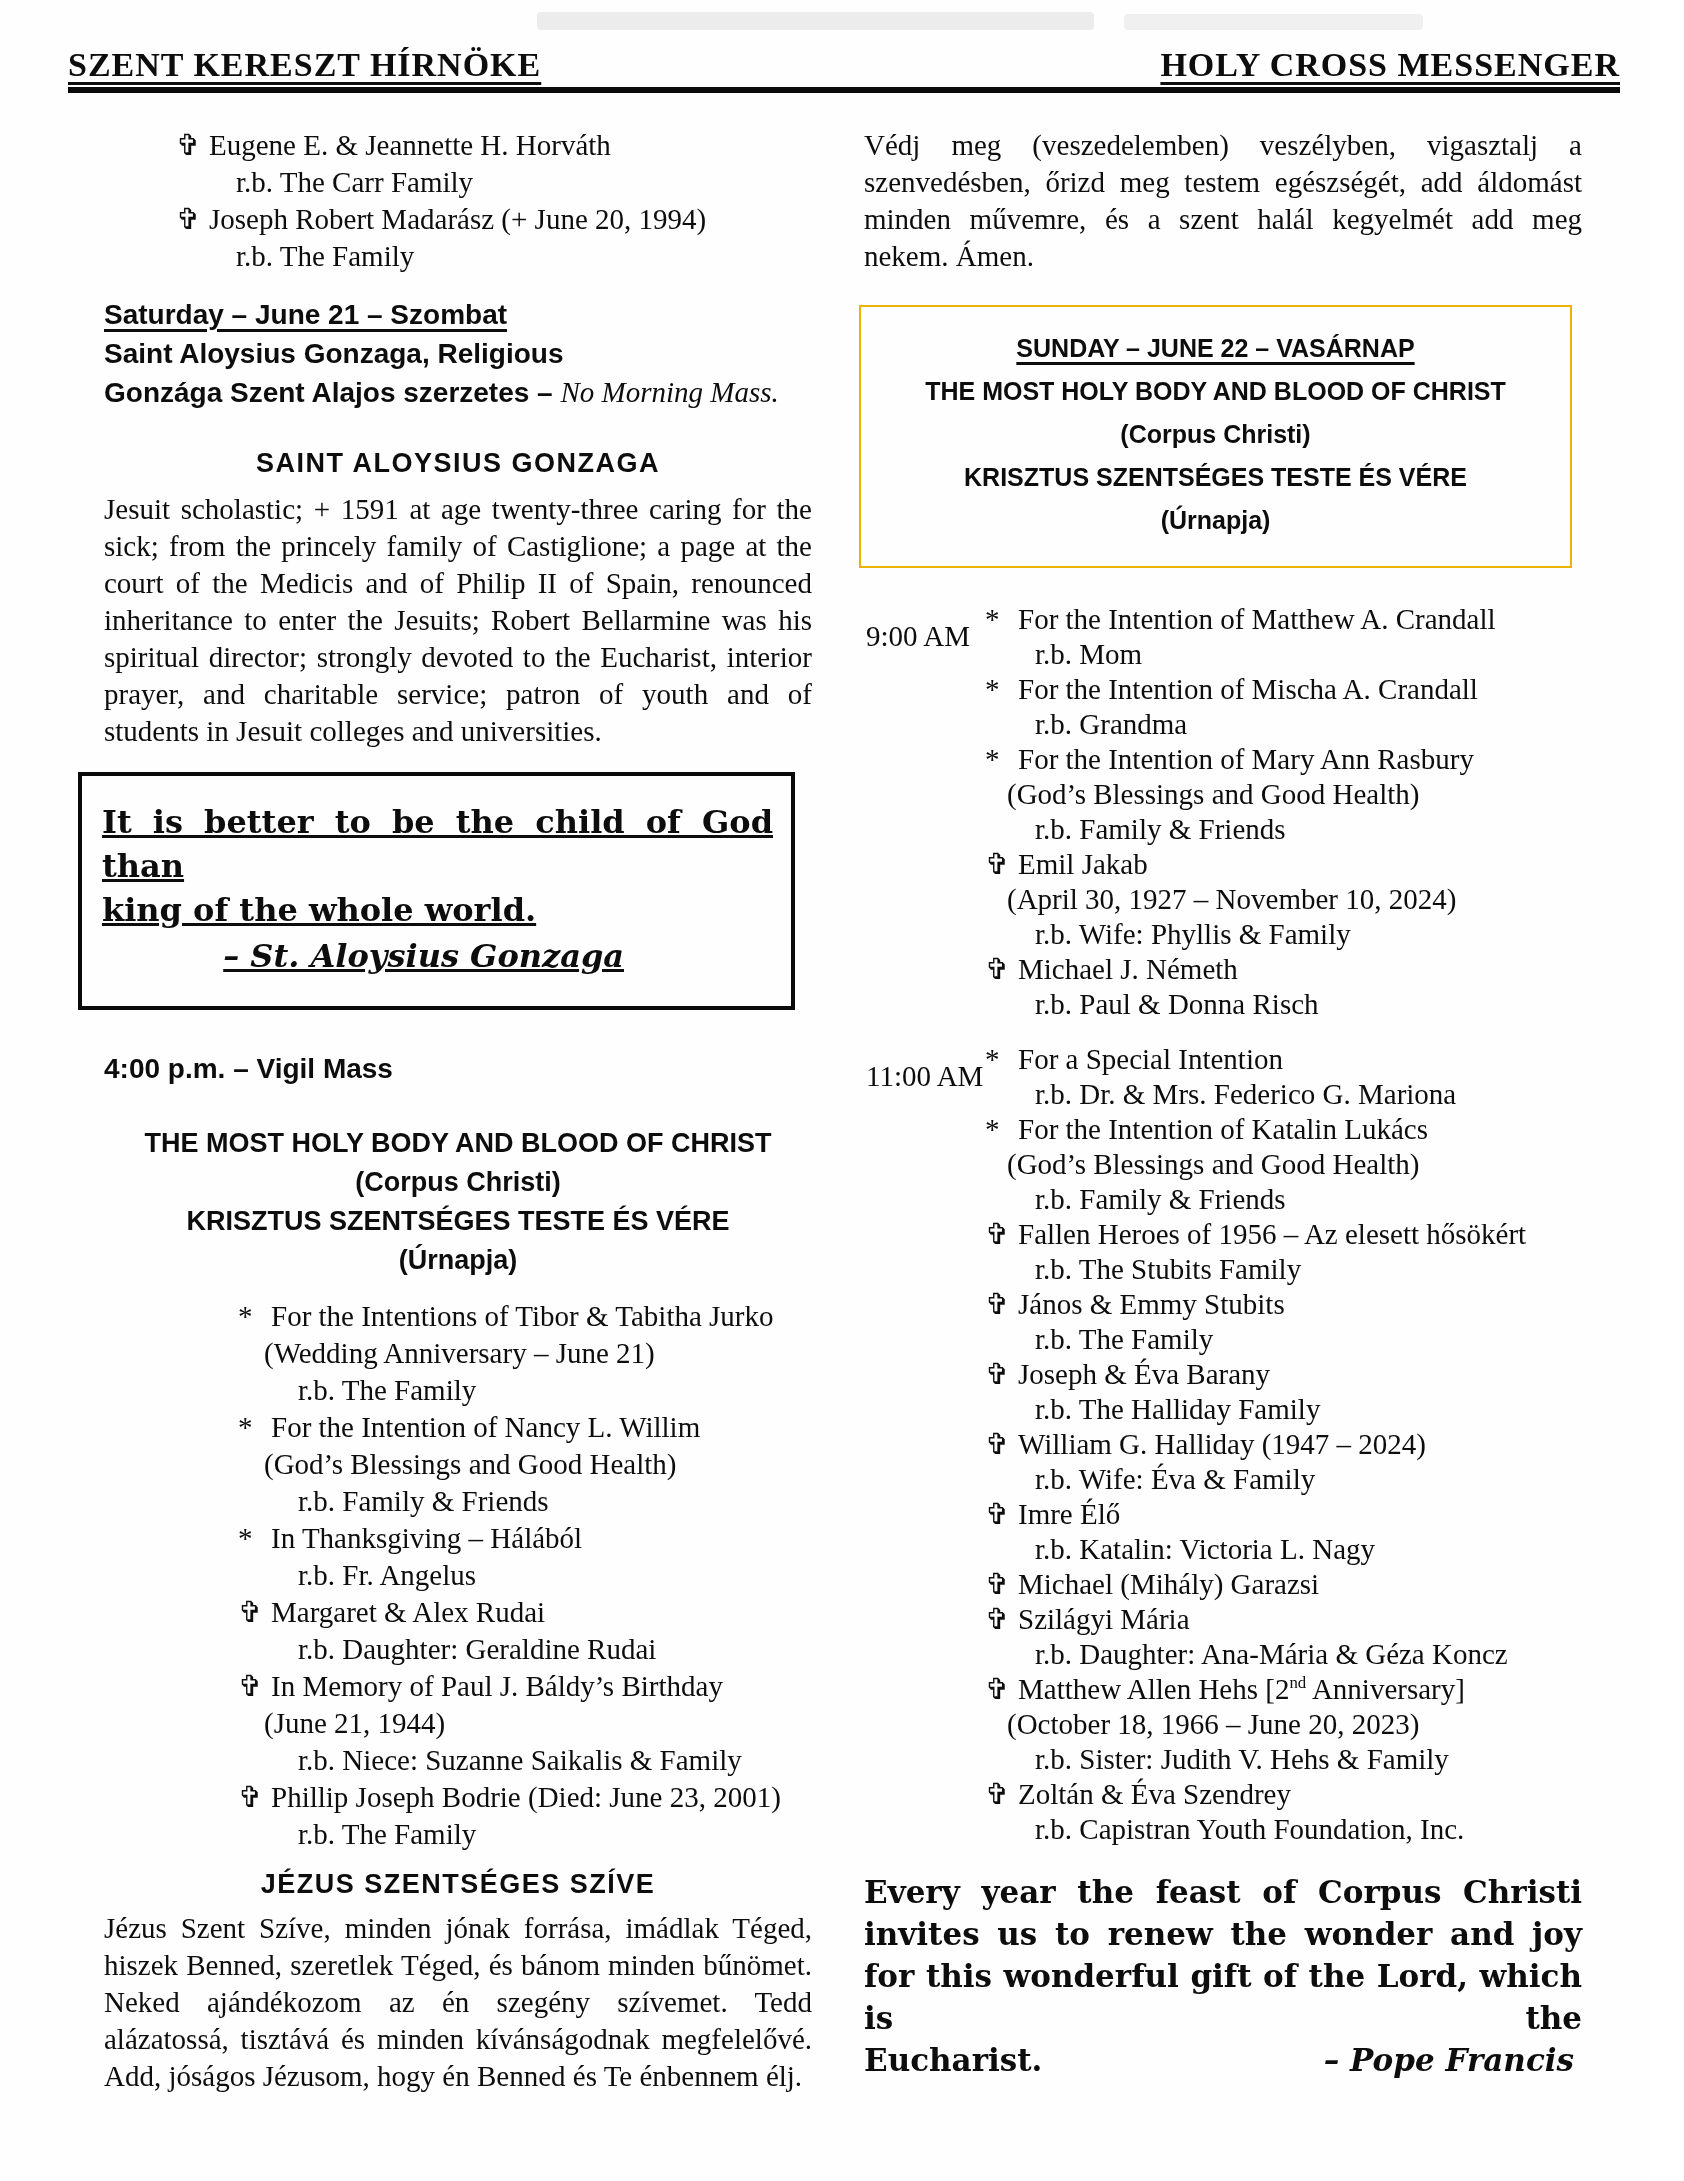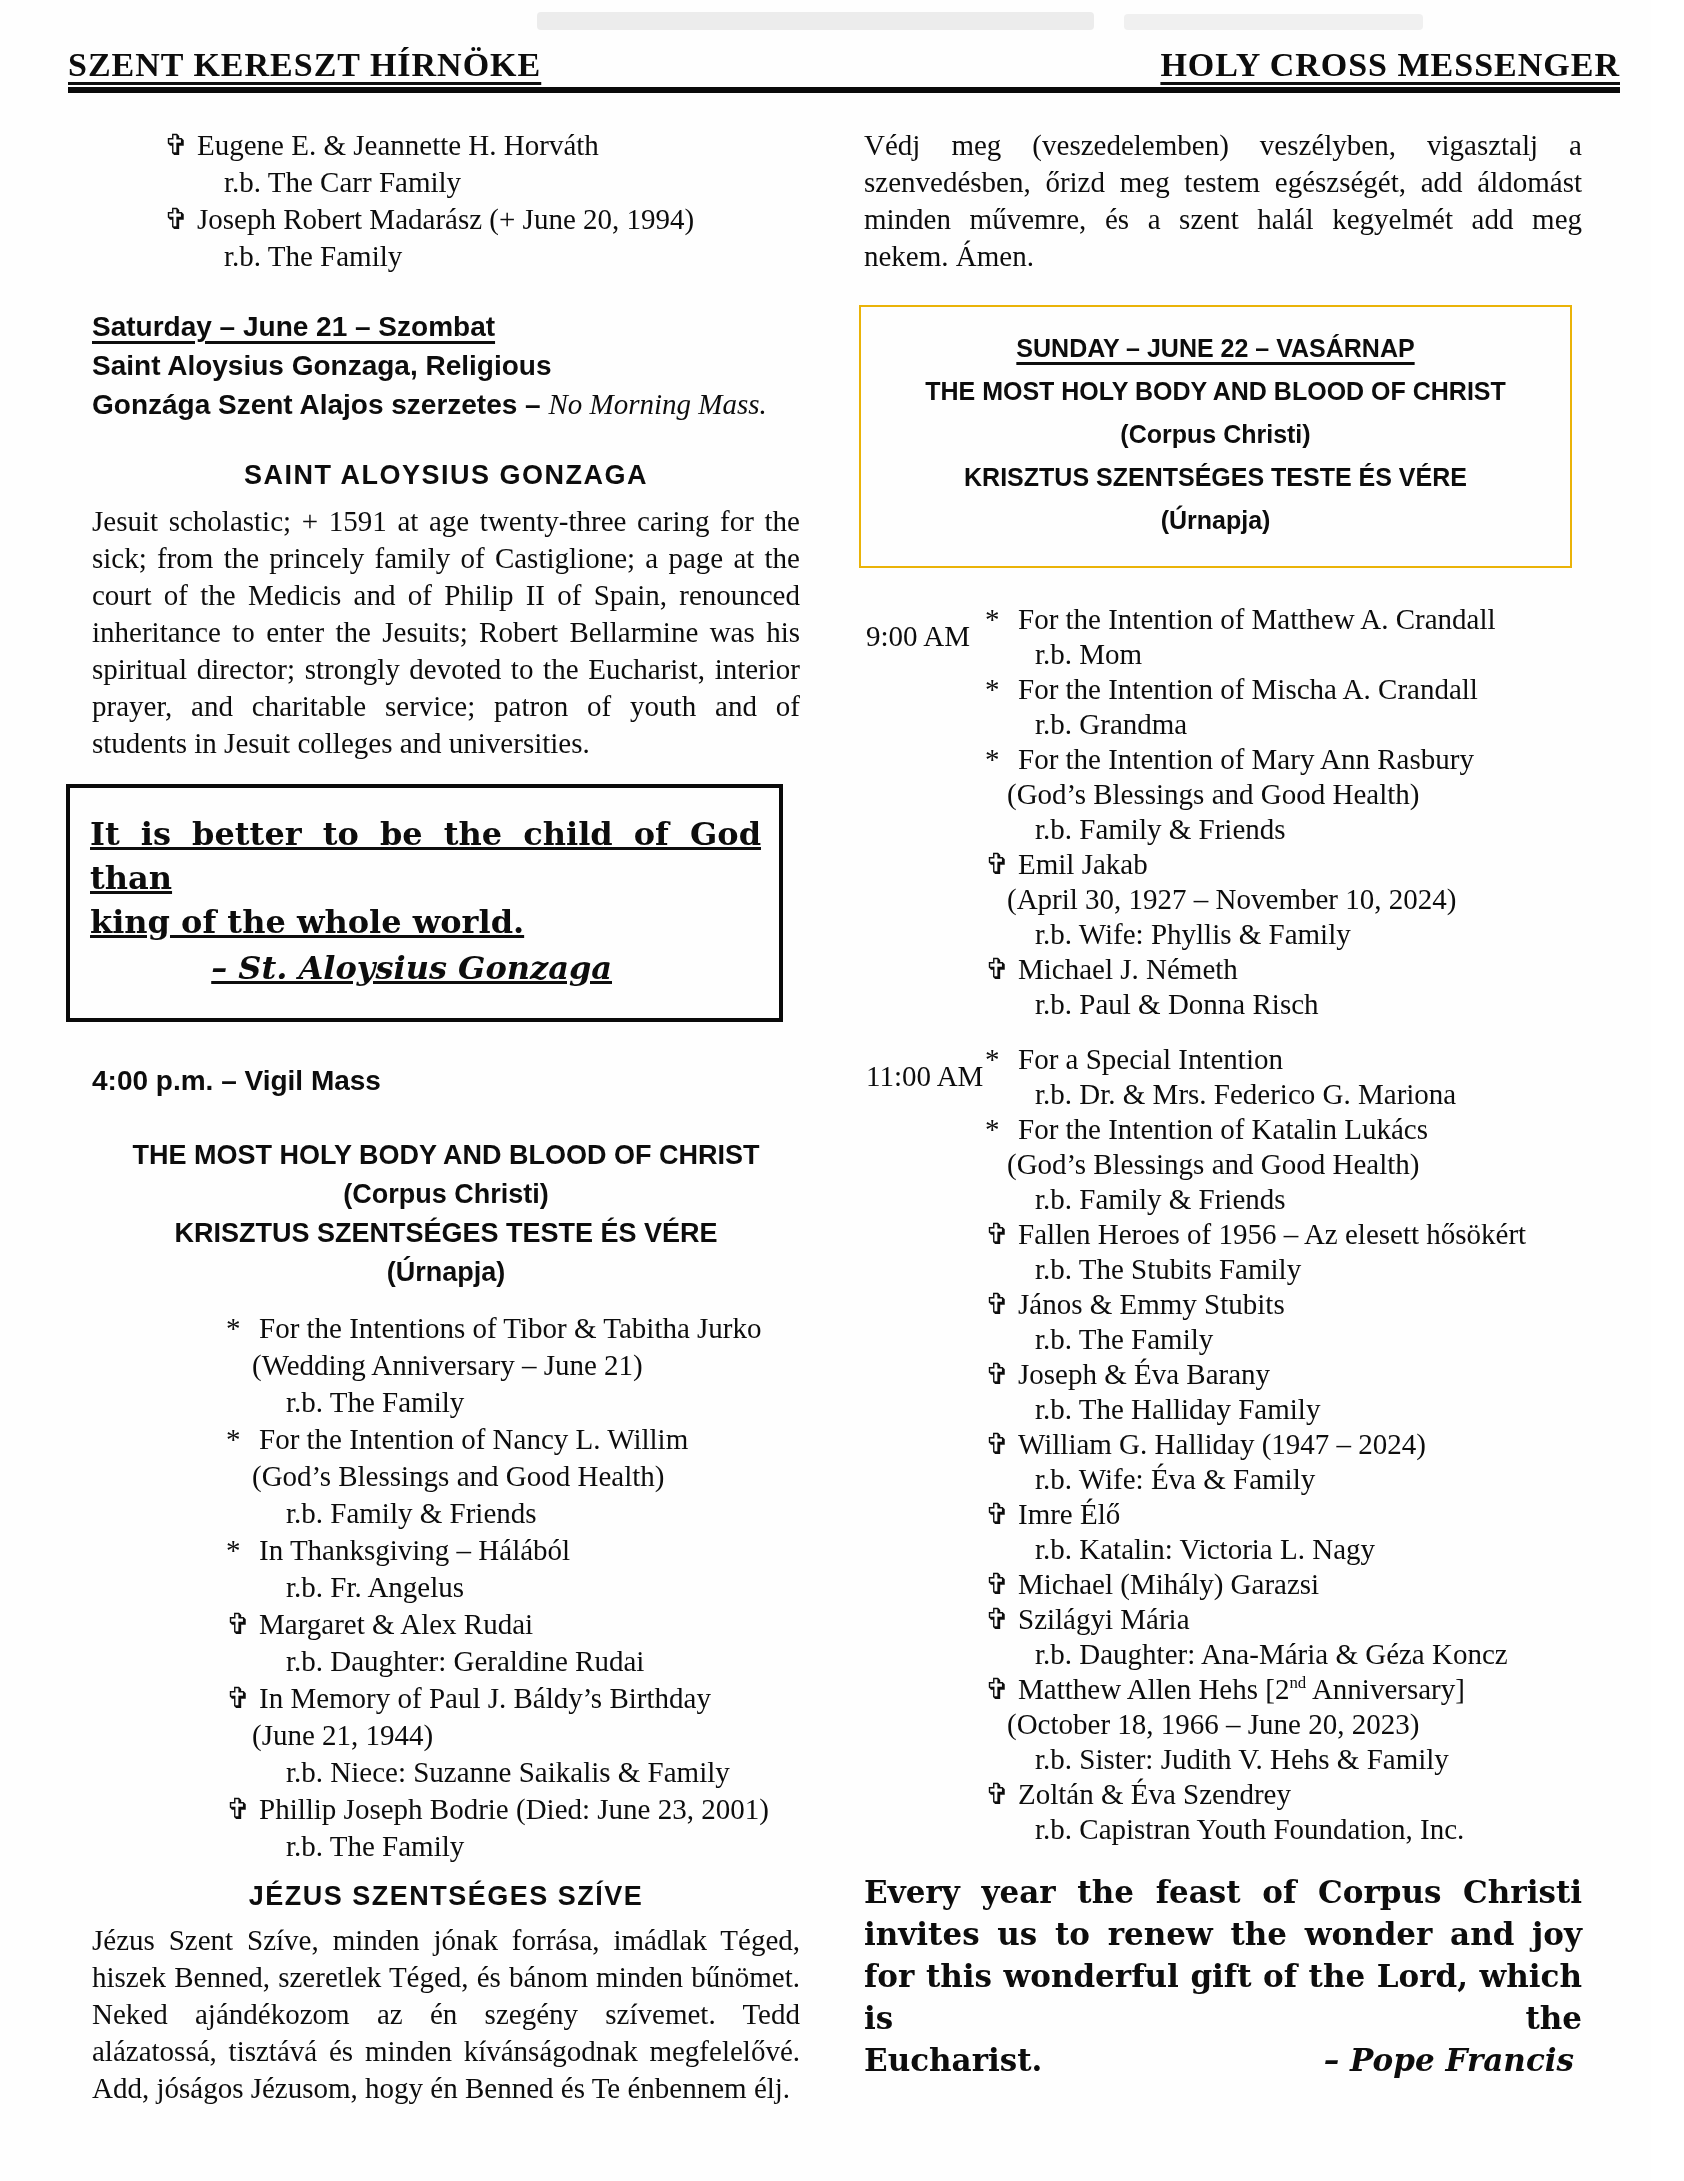--- a/index.html
+++ b/index.html
@@ -5,36 +5,36 @@
   html,body{margin:0;padding:0;background:#ffffff;}
   .page{position:relative;width:1651px;height:2181px;background:#fefefe;color:#0d0d0d;overflow:hidden;}
 
   
   .smudge{position:absolute;background:#ececec;border-radius:4px;}
 
   
   .header{position:absolute;left:68px;top:46px;width:1552px;display:flex;justify-content:space-between;align-items:flex-end;border-bottom:6px solid #0a0a0a;padding-bottom:3px;}
   .header .title{font:700 34px "Liberation Serif",serif;letter-spacing:1px;text-decoration:underline;text-decoration-thickness:3px;text-underline-offset:6px;white-space:nowrap;}
 
-  .col-left{position:absolute;left:92px;top:127px;width:708px;}
+  .col-left{position:absolute;left:104px;top:127px;width:708px;}
   .col-right{position:absolute;left:864px;top:127px;width:718px;}
 
   .list{font:29px/37px "Liberation Serif",serif;}
   .col-right .list{line-height:35px;}
   .marker{display:inline-block;width:33px;font-family:"DejaVu Sans","Liberation Serif",serif;}
   .line-star .marker{font-family:"Liberation Serif",serif;}
   .line-paren{padding-left:26px;}
   .line-rb{padding-left:60px;}
   .col-right .line-paren{padding-left:22px;}
   .col-right .line-rb{padding-left:50px;}
   sup{font-size:0.58em;vertical-align:super;line-height:0;}
 
   .top-list{margin-left:72px;}
 
-  .sat-block{margin-top:32px;font:700 28px/39px "Liberation Sans",sans-serif;}
+  .sat-block{margin-top:20px;font:700 28px/39px "Liberation Sans",sans-serif;}
   .sat-head{text-decoration:underline;text-decoration-thickness:2.5px;text-underline-offset:5px;}
   .sat-italic{font:italic 400 29px "Liberation Serif",serif;}
 
   .saint-head{margin-top:36px;text-align:center;font:700 27px "Liberation Sans",sans-serif;letter-spacing:1.5px;}
   .para{margin-top:12px;font:29px/37px "Liberation Serif",serif;text-align:justify;}
 
   .quote-box{margin:22px 0 0 -26px;width:671px;border:4px solid #0a0a0a;padding:24px 18px 28px 20px;font:700 32px/44px "DejaVu Serif",serif;text-decoration:underline;}
   .quote-l1{text-align:justify;text-align-last:justify;}
   .quote-attr{margin-top:2px;text-align:right;padding-right:149px;font-style:italic;}
 

